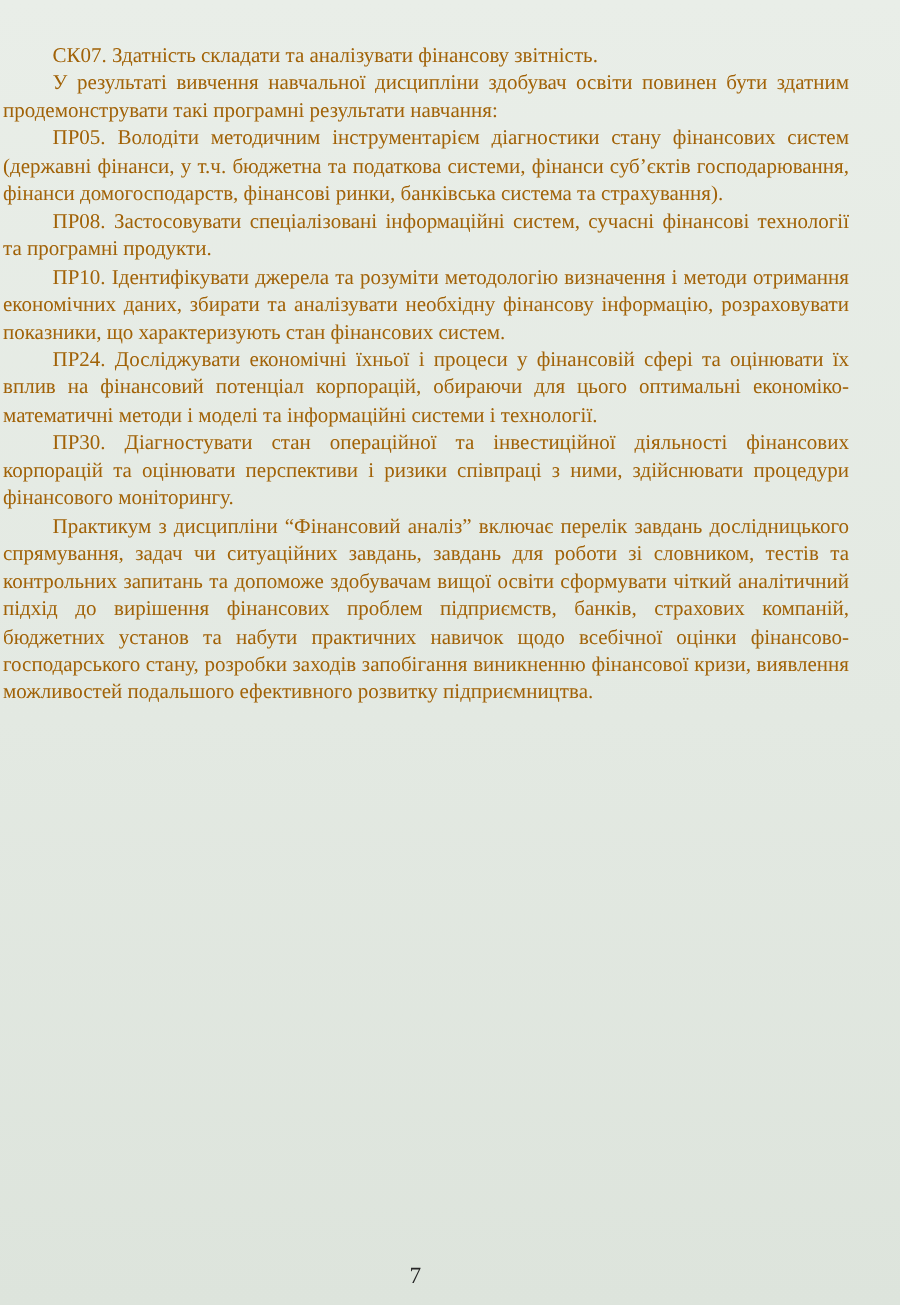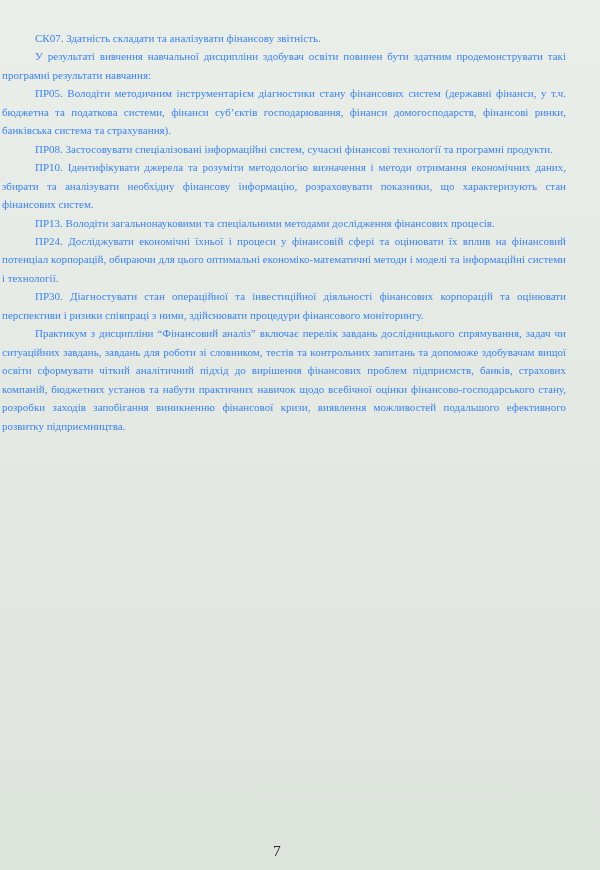--- a/index.html
+++ b/index.html
@@ -4,39 +4,38 @@
 <style>
   html, body { margin: 0; padding: 0; }
   body {
     width: 600px; height: 870px; overflow: hidden;
     background: linear-gradient(180deg, #e9eee8 0%, #e3e9e2 55%, #dde4dc 100%);
     position: relative;
   }
   .page {
     position: absolute; left: 2px; top: 29px; width: 564px;
     font-family: "Liberation Serif", "DejaVu Serif", serif;
-    font-size: 11px; line-height: 18.45px; color: #3b82f6;
+    font-size: 14px; line-height: 18.45px; color: #a16207;
   }
   .page p {
     margin: 0; text-indent: 33px; text-align: justify;
   }
   .page-number {
     position: absolute; left: 273px; top: 842px;
     font-family: "Liberation Serif", "DejaVu Serif", serif;
     font-size: 15.6px; color: #262626;
   }
 </style>
 </head>
 <body>
 
 <div class="page">
   <p>СК07. Здатність складати та аналізувати фінансову звітність.</p>
   <p>У результаті вивчення навчальної дисципліни здобувач освіти повинен бути здатним продемонструвати такі програмні результати навчання:</p>
   <p>ПР05. Володіти методичним інструментарієм діагностики стану фінансових систем (державні фінанси, у т.ч. бюджетна та податкова системи, фінанси суб’єктів господарювання, фінанси домогосподарств, фінансові ринки, банківська система та страхування).</p>
   <p>ПР08. Застосовувати спеціалізовані інформаційні систем, сучасні фінансові технології та програмні продукти.</p>
   <p>ПР10. Ідентифікувати джерела та розуміти методологію визначення і методи отримання економічних даних, збирати та аналізувати необхідну фінансову інформацію, розраховувати показники, що характеризують стан фінансових систем.</p>
-  <p>ПР13. Володіти загальнонауковими та спеціальними методами дослідження фінансових процесів.</p>
   <p>ПР24. Досліджувати економічні їхньої і процеси у фінансовій сфері та оцінювати їх вплив на фінансовий потенціал корпорацій, обираючи для цього оптимальні економіко-математичні методи і моделі та інформаційні системи і технології.</p>
   <p>ПР30. Діагностувати стан операційної та інвестиційної діяльності фінансових корпорацій та оцінювати перспективи і ризики співпраці з ними, здійснювати процедури фінансового моніторингу.</p>
   <p>Практикум з дисципліни “Фінансовий аналіз” включає перелік завдань дослідницького спрямування, задач чи ситуаційних завдань, завдань для роботи зі словником, тестів та контрольних запитань та допоможе здобувачам вищої освіти сформувати чіткий аналітичний підхід до вирішення фінансових проблем підприємств, банків, страхових компаній, бюджетних установ та набути практичних навичок щодо всебічної оцінки фінансово-господарського стану, розробки заходів запобігання виникненню фінансової кризи, виявлення можливостей подальшого ефективного розвитку підприємництва.</p>
 </div>
 
 <div class="page-number">7</div>
 
 </body></html>

